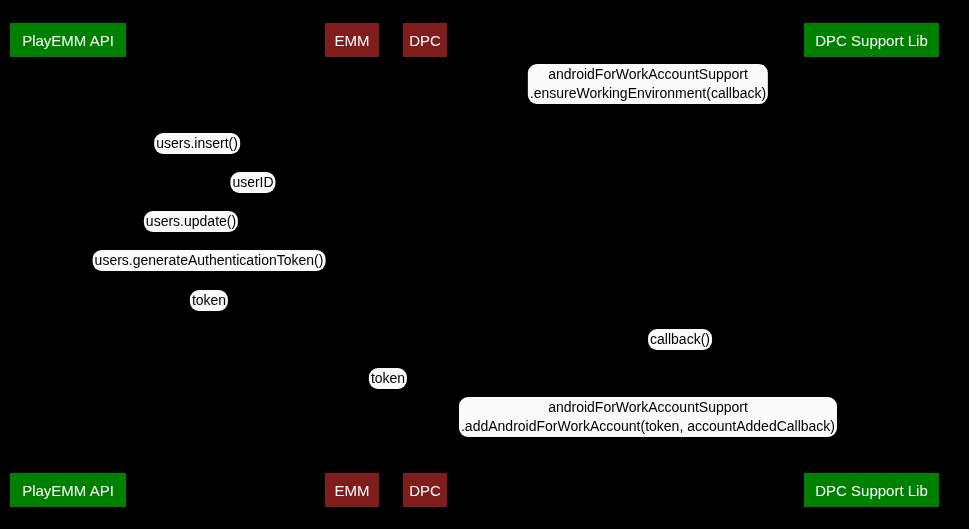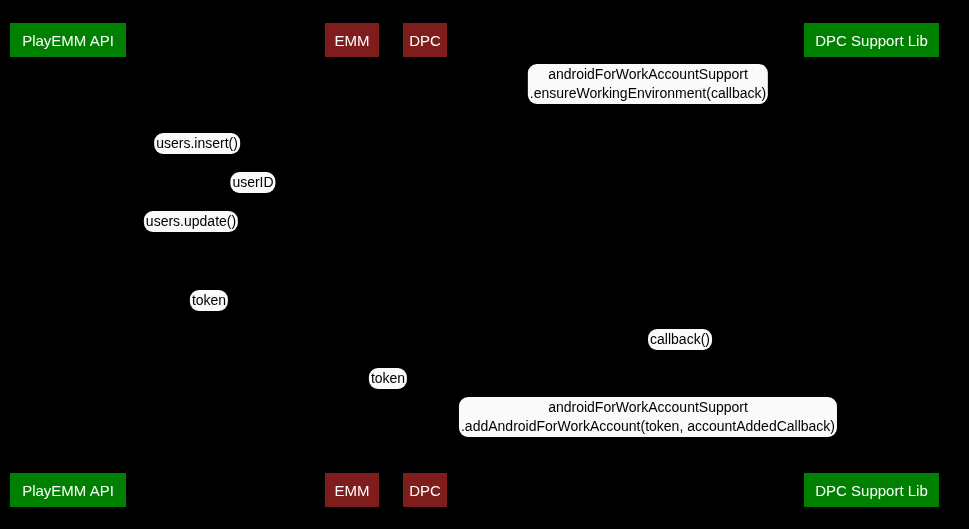--- a/index.html
+++ b/index.html
@@ -77,20 +77,21 @@
 
   <div class="msg-label two-line" style="left:648px; top:64px;">androidForWorkAccountSupport
 .ensureWorkingEnvironment(callback)</div>
 
   <div class="msg-label" style="left:197px; top:133px;">users.insert()</div>
 
   <div class="msg-label" style="left:209px; top:172px;margin-left:44px;">userID</div>
 
   <div class="msg-label" style="left:191px; top:211px;">users.update()</div>
 
+  <div class="msg-label" style="left:209px; top:250px;">users.generateAuthenticationToken()</div>
 
   <div class="msg-label" style="left:209px; top:290px;">token</div>
 
   <div class="msg-label" style="left:648px; top:329px;margin-left:32px;">callback()</div>
 
   <div class="msg-label" style="left:388px; top:368px;">token</div>
 
   <div class="msg-label two-line" style="left:648px; top:397px;">androidForWorkAccountSupport
 .addAndroidForWorkAccount(token, accountAddedCallback)</div>
 

